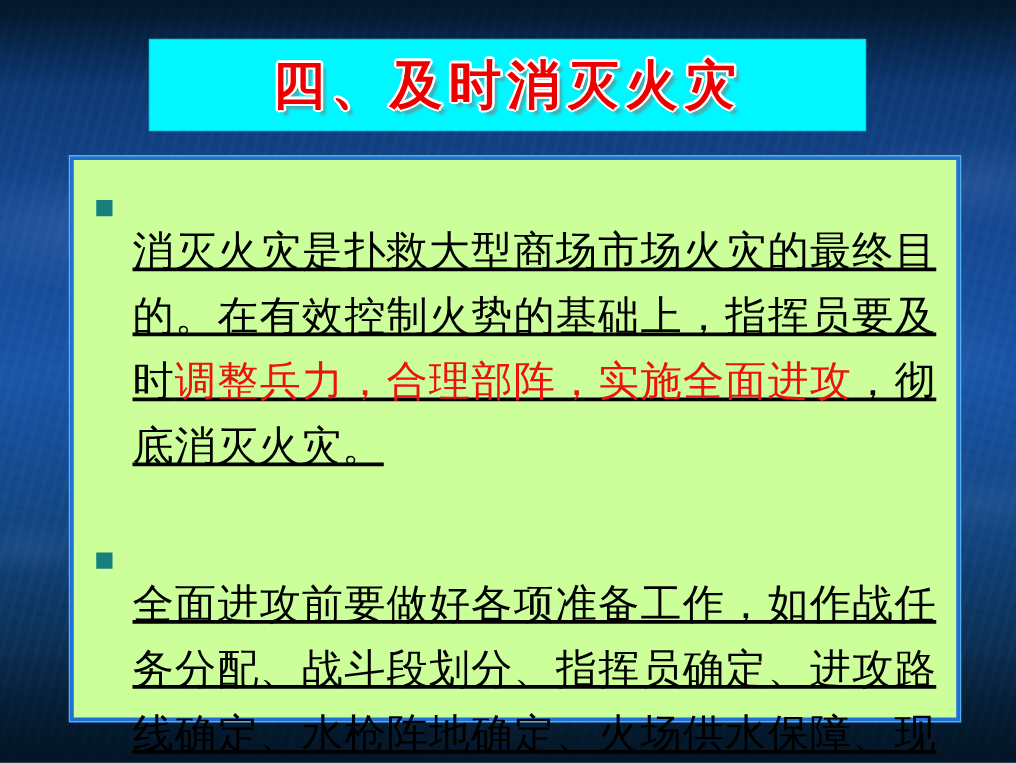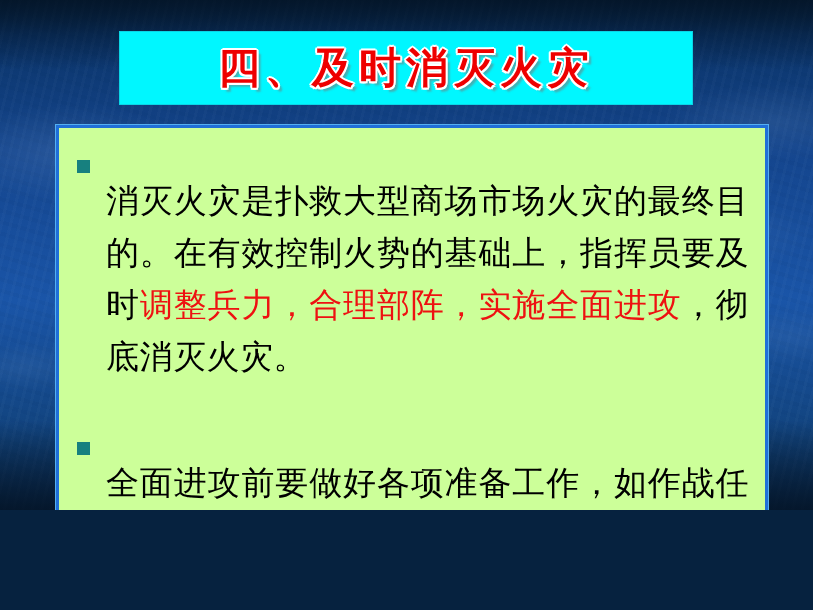--- a/index.html
+++ b/index.html
@@ -4,21 +4,21 @@
 <style>
   html, body {
     margin: 0;
     padding: 0;
     background: #06223f;
   }
 
   #slide {
     position: relative;
     width: 813px;
-    height: 510px;
+    height: 610px;
     overflow: hidden;
     font-family: "Liberation Sans", "DejaVu Sans", sans-serif;
     background-color: #123f7e;
   }
 
   
   .bg-base {
     position: absolute;
     inset: 0;
     background:
@@ -97,20 +97,21 @@
     box-sizing: border-box;
     background: #ccff99;
     border: 3px solid #1f6fd8;
     box-shadow: 0 0 0 1px #55b0f0;
     padding: 14px 16px 0 10px;
   }
 
   .bullet-row {
     display: flex;
     align-items: flex-start;
+    text-decoration: underline;
   }
   .bullet-row + .bullet-row { margin-top: 8px; }
 
   .bullet-marker {
     flex: 0 0 auto;
     width: 13px;
     height: 13px;
     background: #17807f;
     margin-top: 18px;
     margin-right: 16px;

